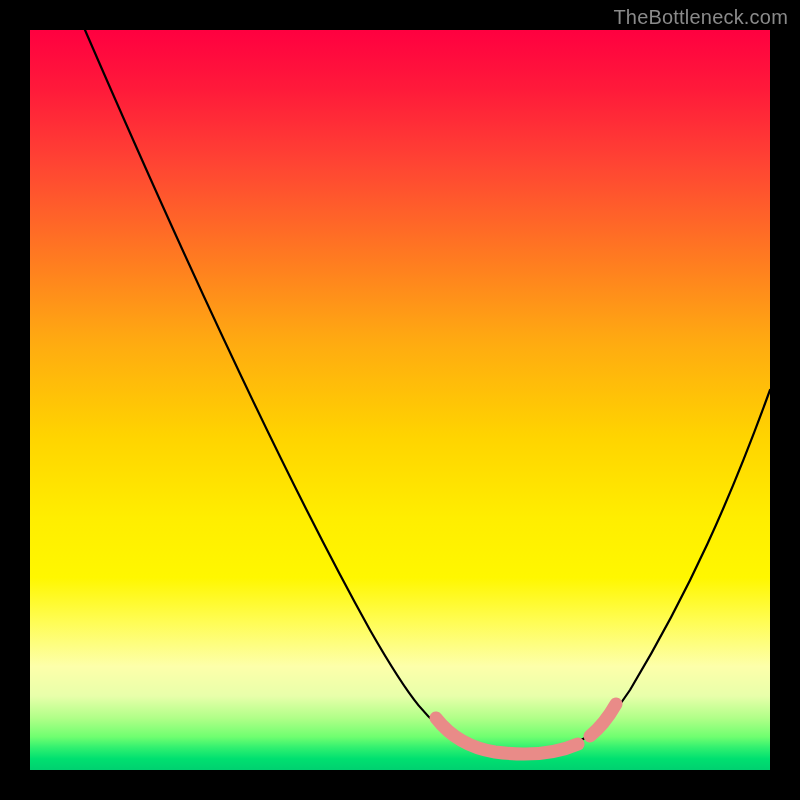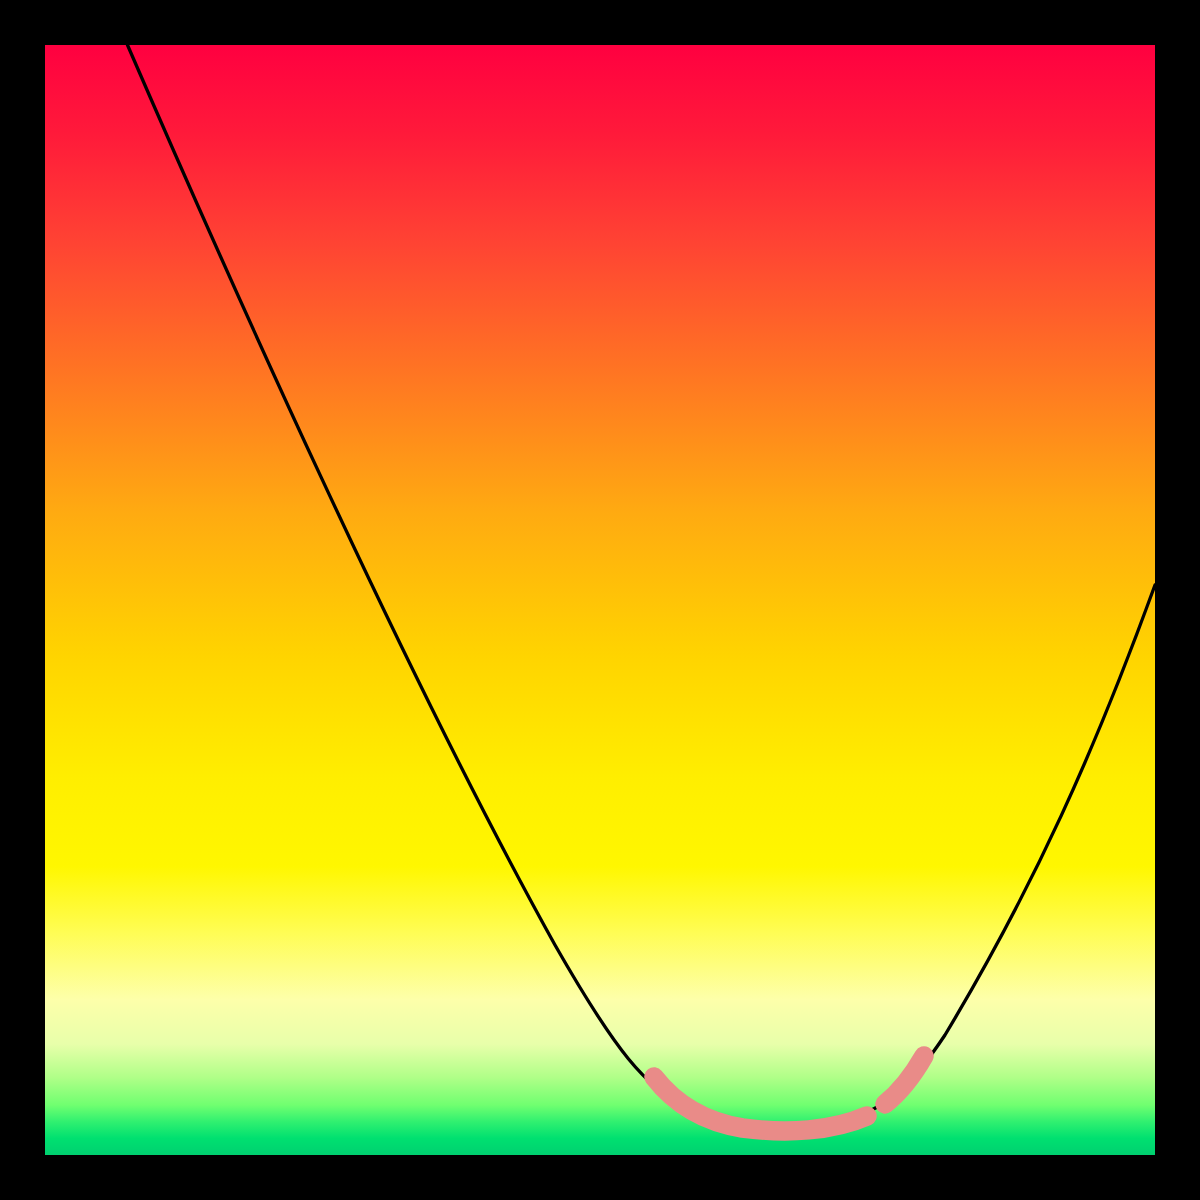--- a/index.html
+++ b/index.html
@@ -61,20 +61,21 @@
     color: #8a8a8a;
     letter-spacing: 0.2px;
     user-select: none;
   }
 </style>
 </head>
 <body>
 
 <div class="chart-container">
 
+  <div class="watermark">TheBottleneck.com</div>
 
   <div class="plot-area">
     <div class="gradient-bg"></div>
 
     <svg class="curve-svg" viewBox="0 0 740 740" preserveAspectRatio="none">
       <path fill="none" stroke-width="2.2" stroke-linecap="round" d="M 55 0
                C 120 150, 240 420, 340 600
                C 380 670, 400 695, 430 710
                C 460 724, 505 726, 540 715
                C 565 706, 580 690, 600 660

